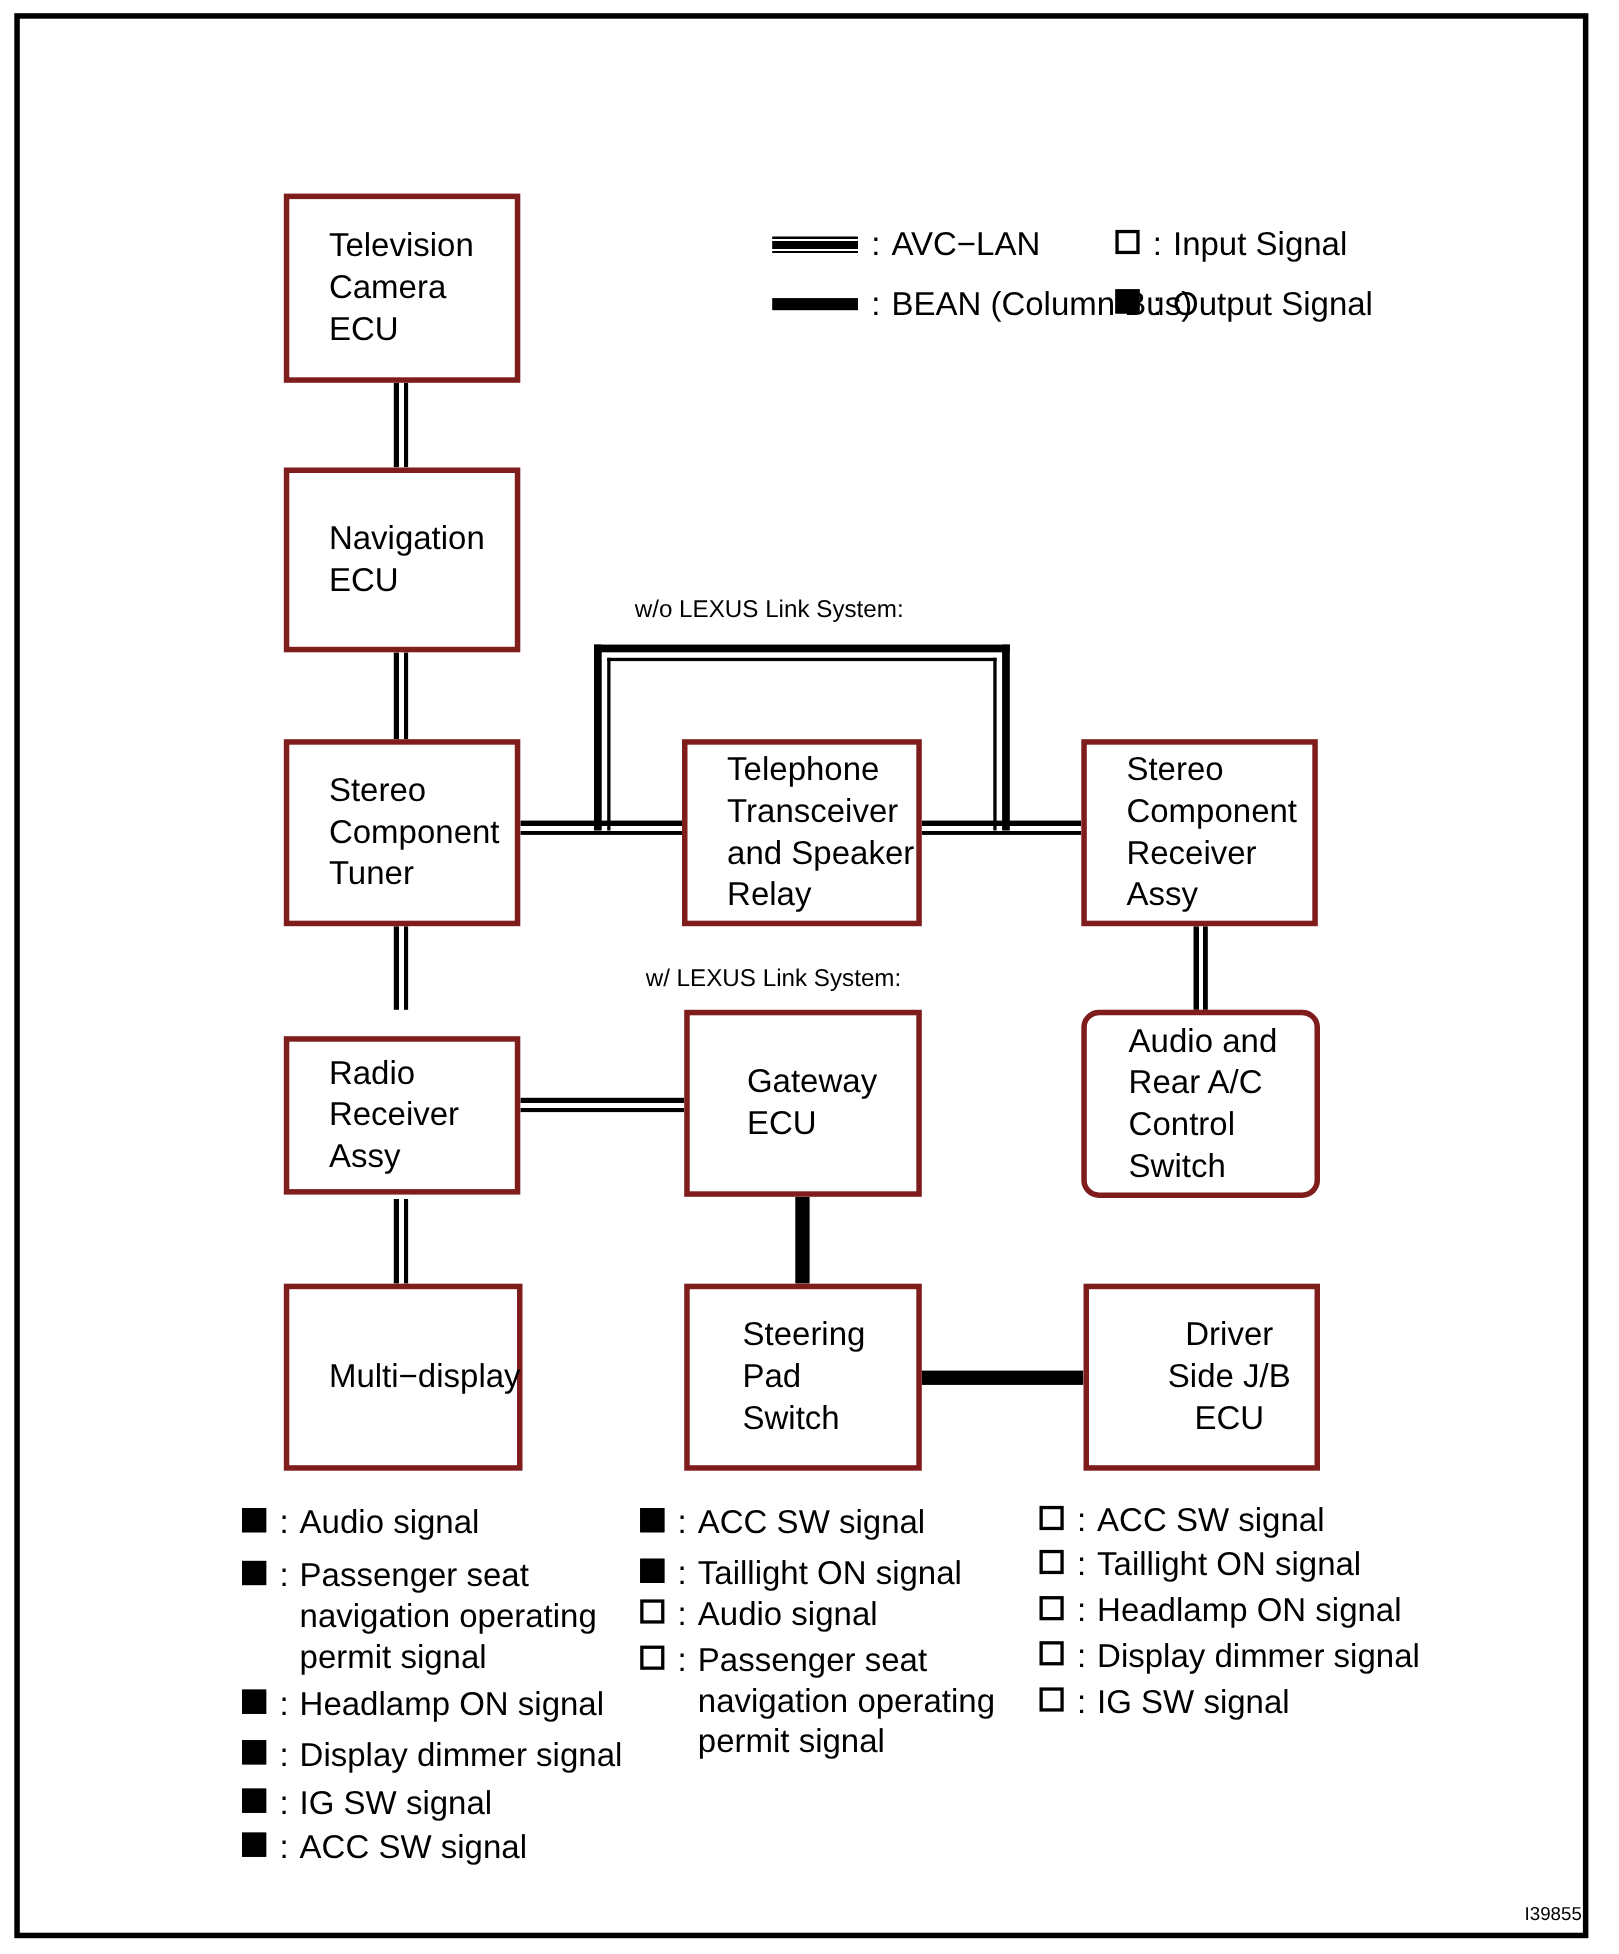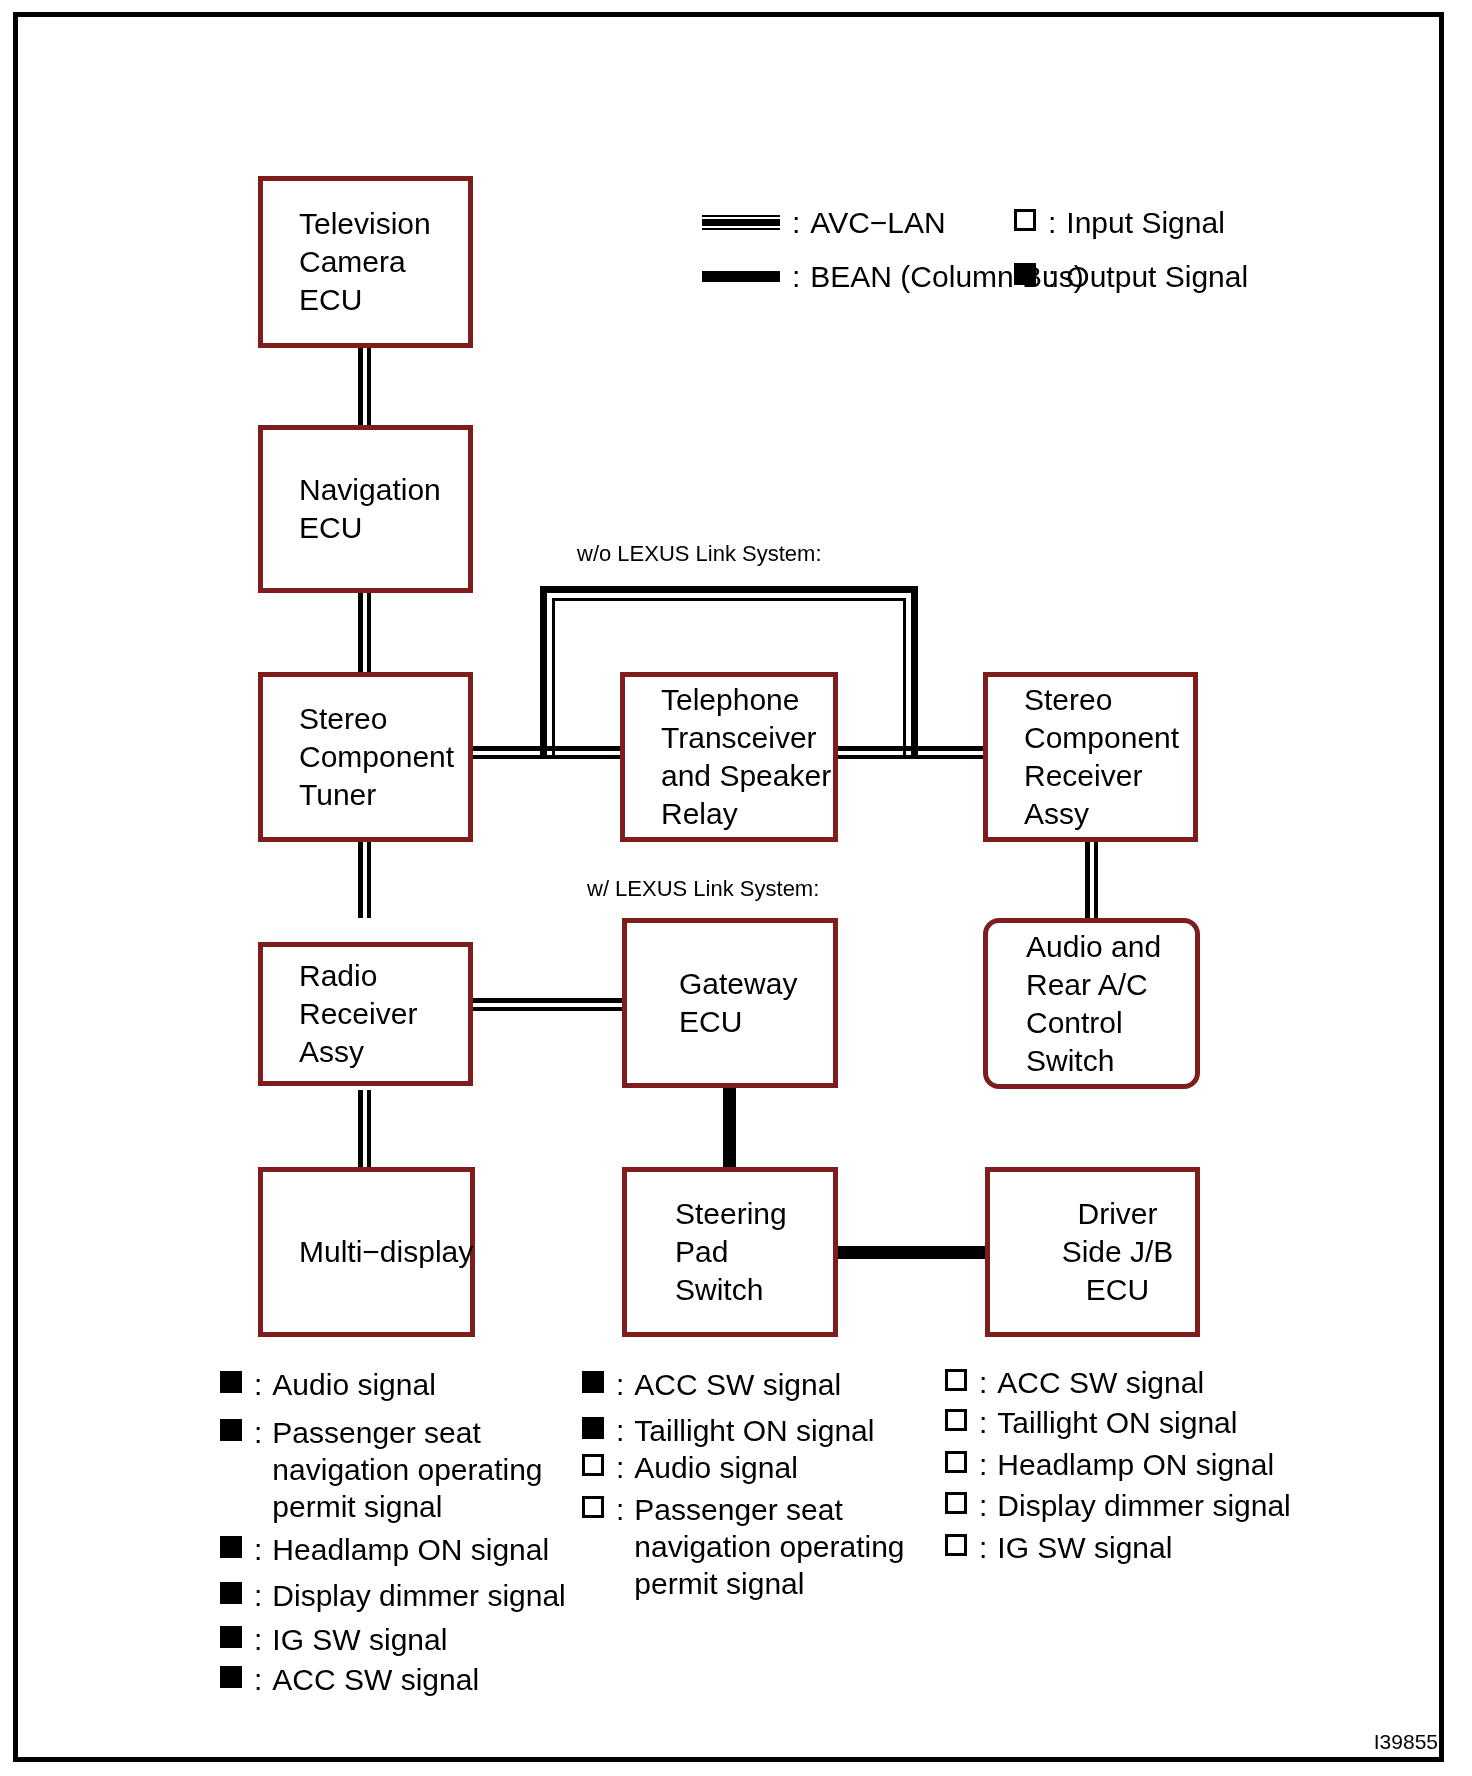--- a/index.html
+++ b/index.html
@@ -38,21 +38,21 @@
   .lrow{position:absolute;display:flex;align-items:flex-start;font-size:30px;line-height:37px;z-index:4;}
   .lrow .lines{display:flex;flex-direction:column;}
   .lrow .lines span{white-space:nowrap;}
   .sq{width:22px;height:22px;border:3px solid #000;background:#fff;flex:0 0 auto;margin-top:5px;}
   .sq[data-type="output"]{background:#000;}
   .sep{margin:0 10px 0 12px;}
   .avc-sym{width:78px;height:15px;flex:0 0 auto;margin-top:11px;
     background:linear-gradient(to bottom,#000 0 2px,#fff 2px 4px,#000 4px 11px,#fff 11px 13px,#000 13px 15px);}
   .bean-sym{width:78px;height:11px;flex:0 0 auto;margin-top:13px;background:#000;}
   .figcode{position:absolute;left:1240px;top:1730px;width:198px;text-align:right;
-    font-size:21px;z-index:4;}
+    font-size:17px;z-index:4;}
 </style>
 </head>
 <body>
 
 <div class="canvas">
   <div class="frame"></div>
 
   <div class="avc-v" style="left:358px;top:348px;height:77px;"></div>
   <div class="avc-v" style="left:358px;top:593px;height:79px;"></div>
   <div class="avc-v" style="left:358px;top:842px;height:76px;"></div>

